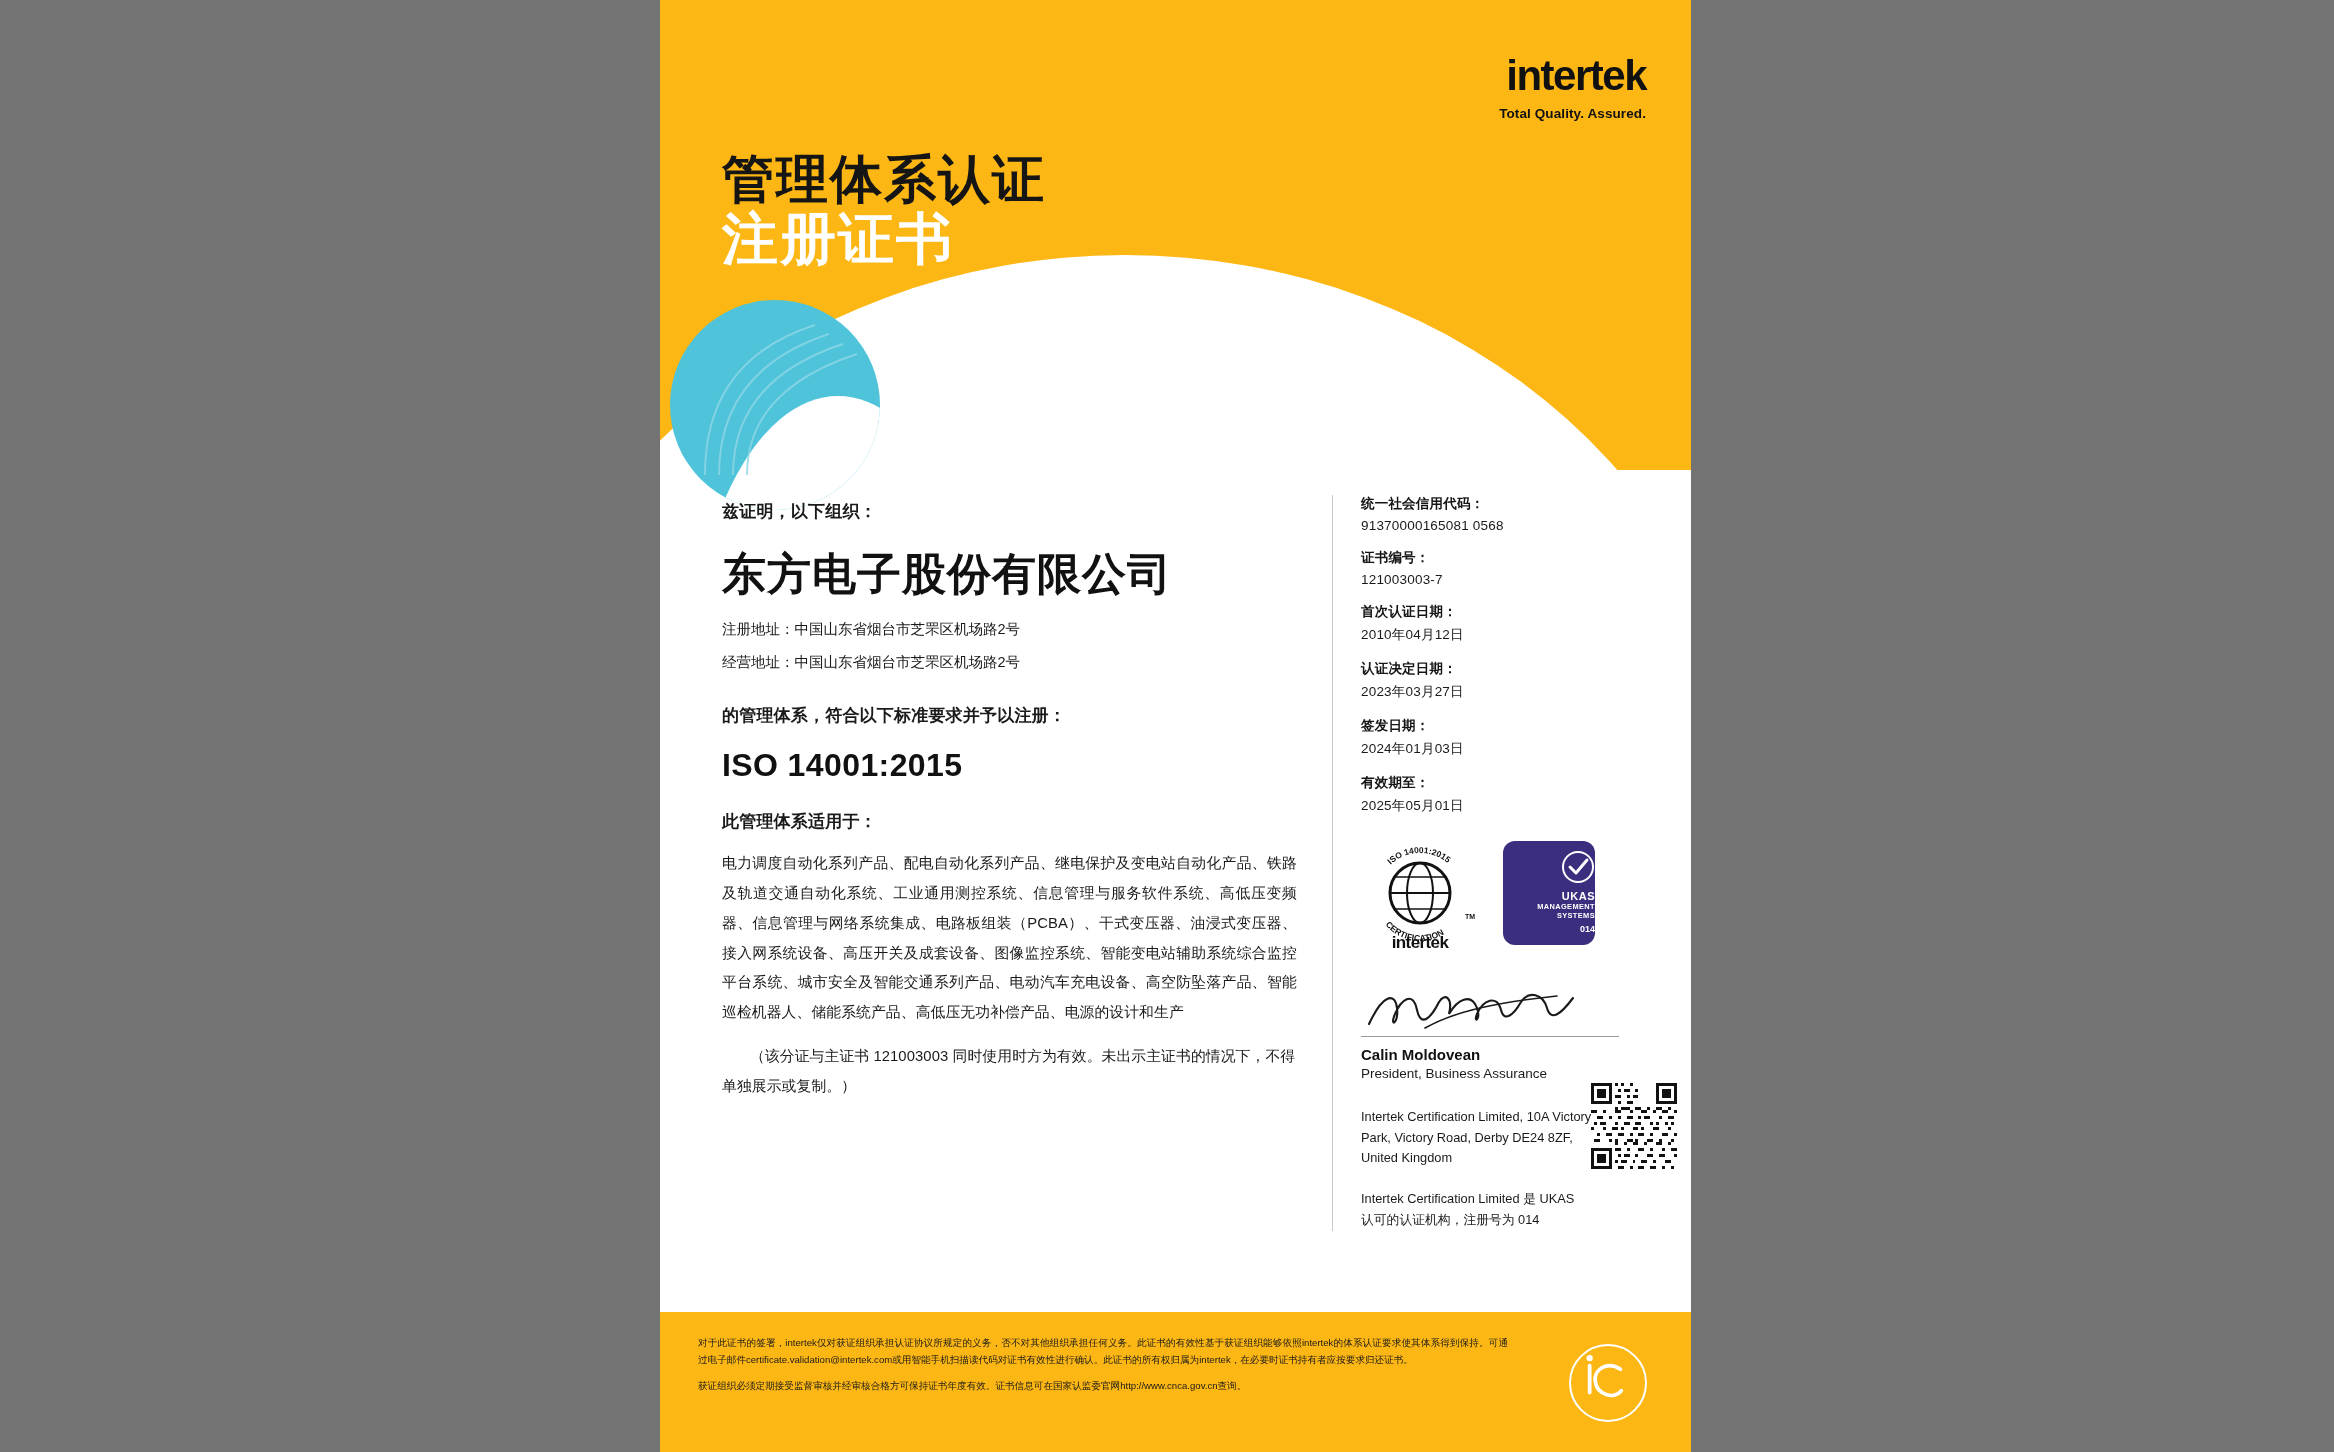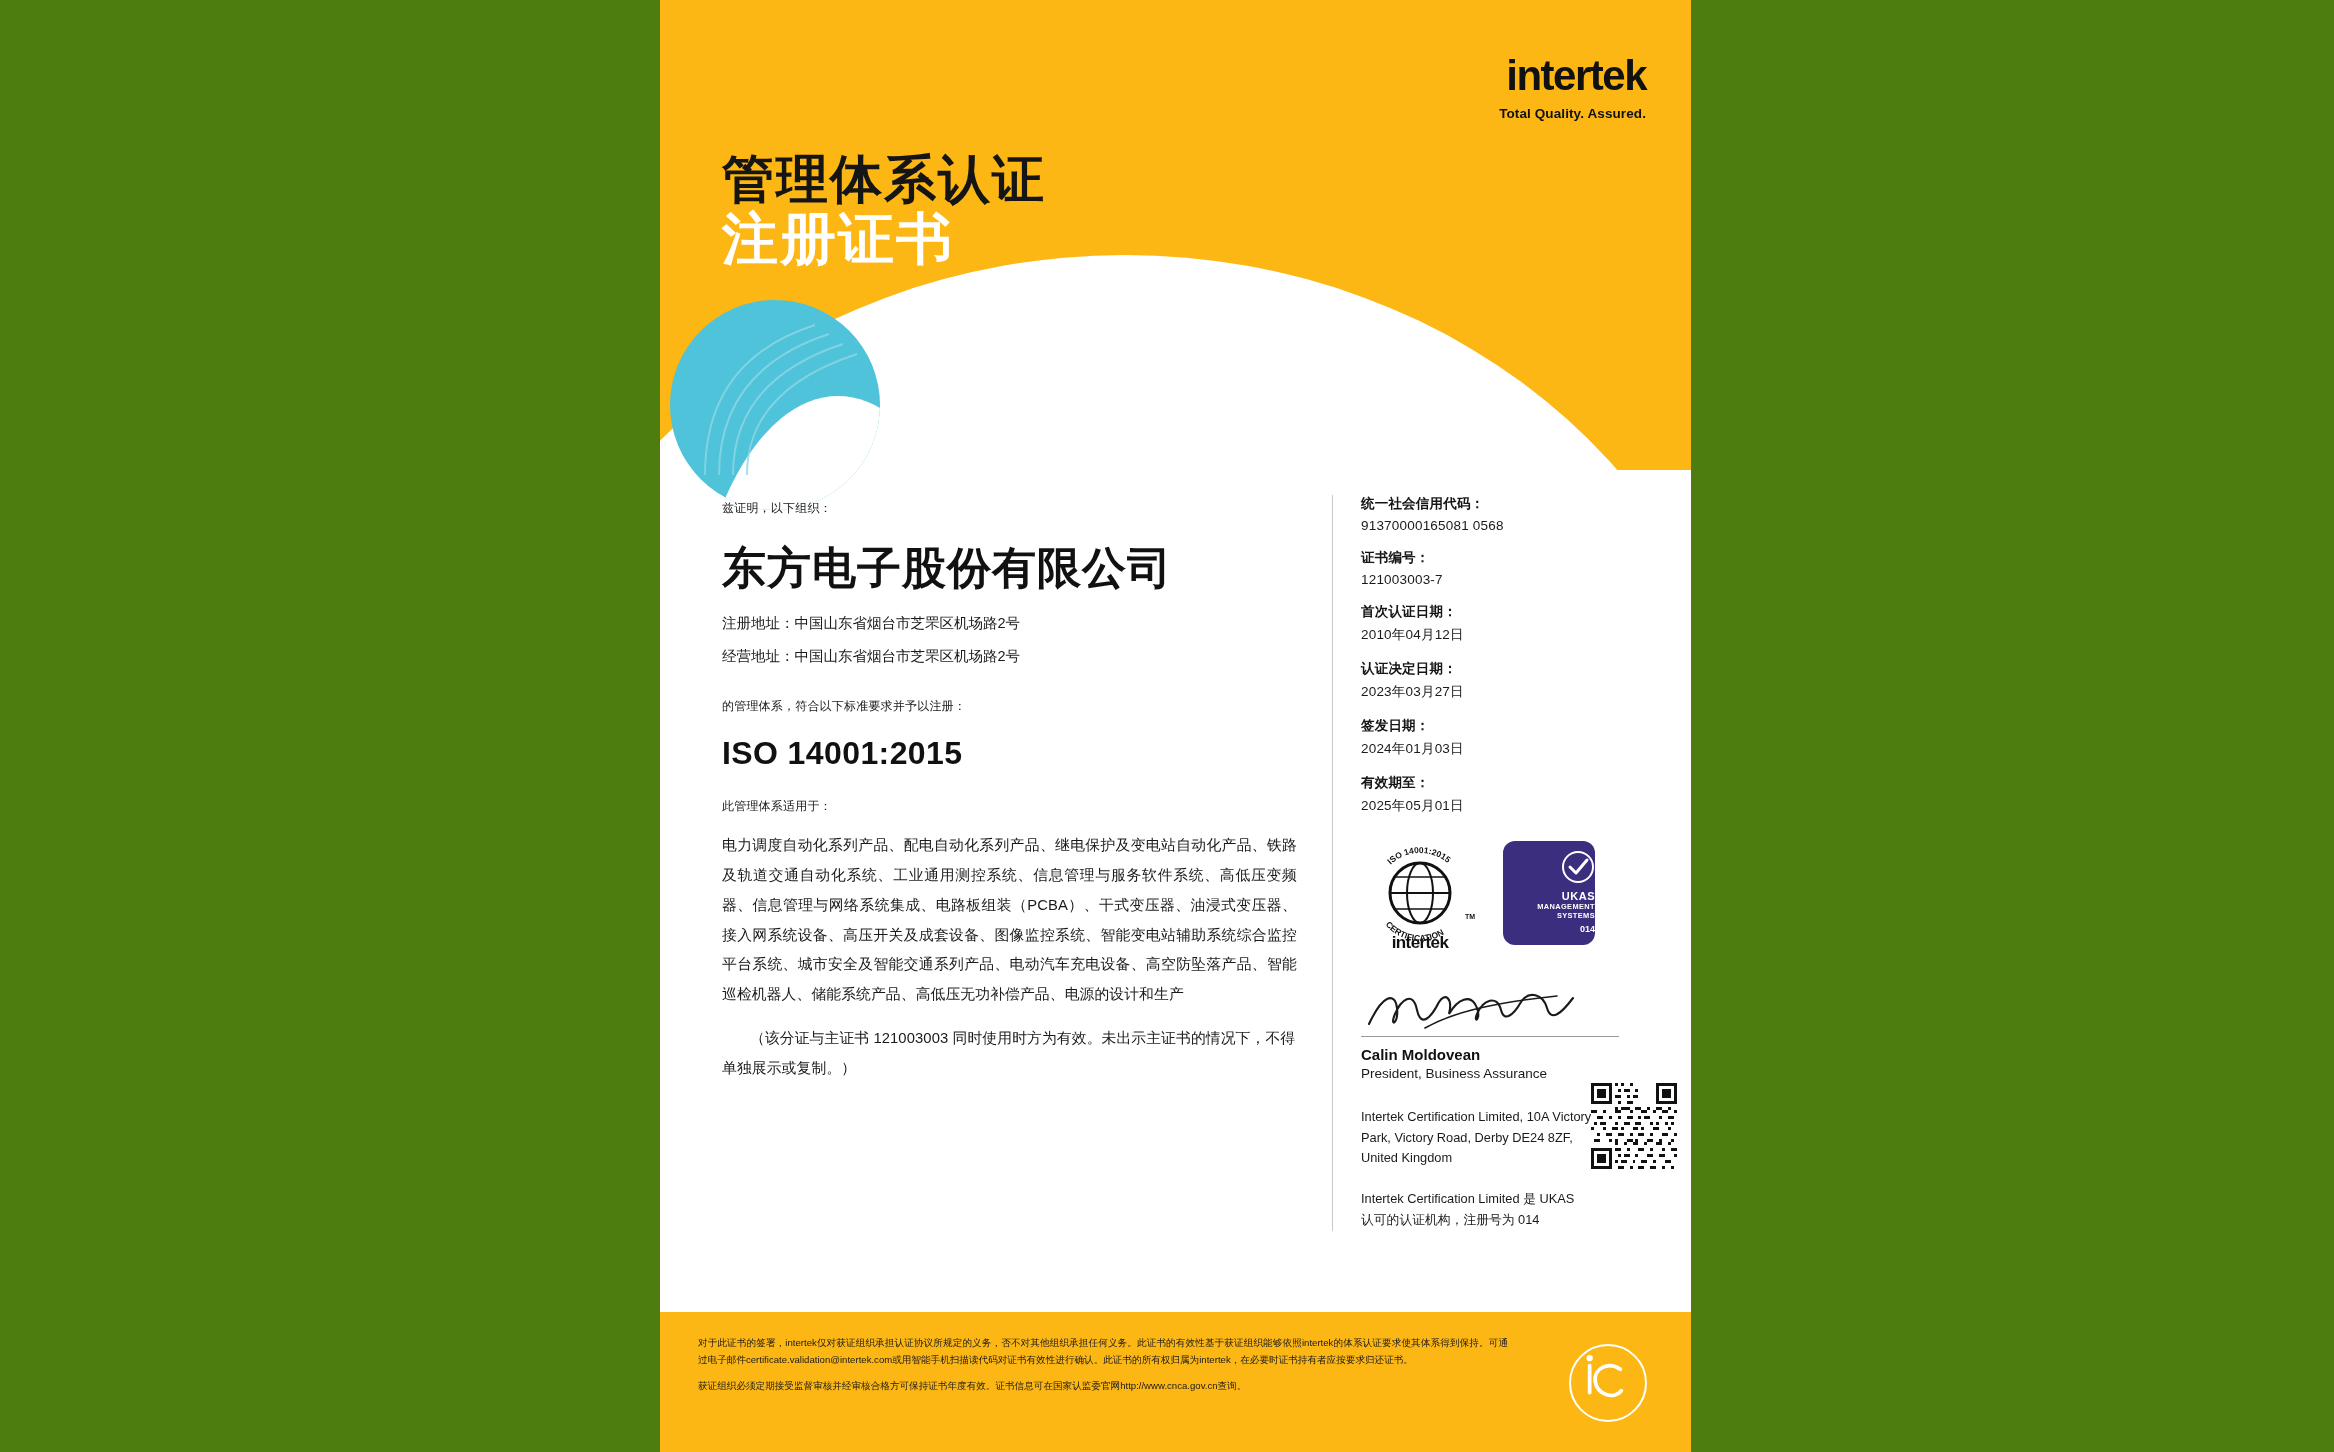--- a/index.html
+++ b/index.html
@@ -9,21 +9,21 @@
     width: 2334px;
     height: 1452px;
     overflow: hidden;
     font-family: "Liberation Sans", sans-serif;
   }
 
   #page {
     position: relative;
     width: 2334px;
     height: 1452px;
-    background: #4d7c0f;
+    background: #737373;
   }
 
   
   #sheet {
     position: absolute;
     left: 660px;
     top: 0px;
     width: 1031px;
     height: 1452px;
     background: #ffffff;
@@ -131,22 +131,22 @@
     position: absolute;
     left: 672px;
     top: 495px;
     width: 300px;
     border-left: 1px solid #c9c9c9;
     padding-left: 28px;
     min-height: 590px;
   }
 
   .lbl {
-    font-size: 12px;
-    font-weight: normal;
+    font-size: 17px;
+    font-weight: bold;
     color: #1a1a1a;
     letter-spacing: 0.2px;
   }
   .org-name {
     font-size: 44px;
     font-weight: bold;
     color: #111;
     margin-top: 22px;
     letter-spacing: 1px;
   }

